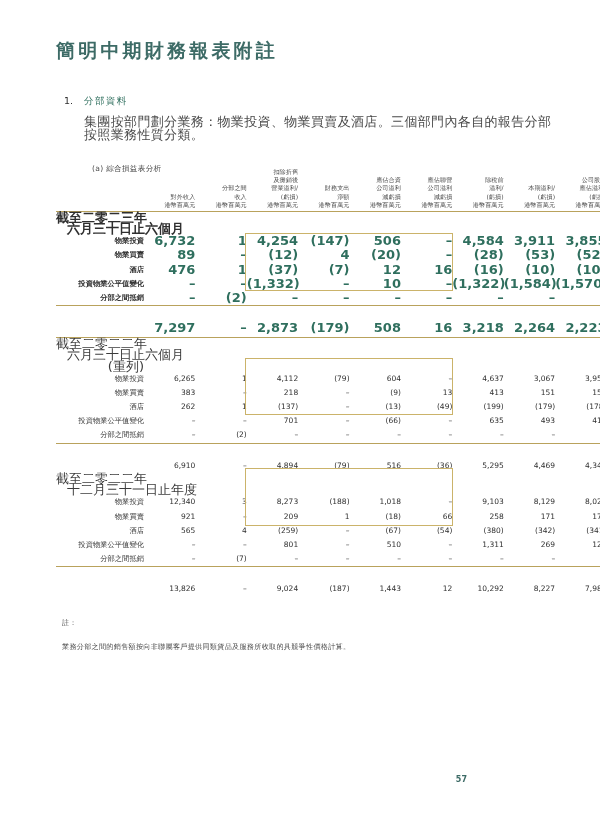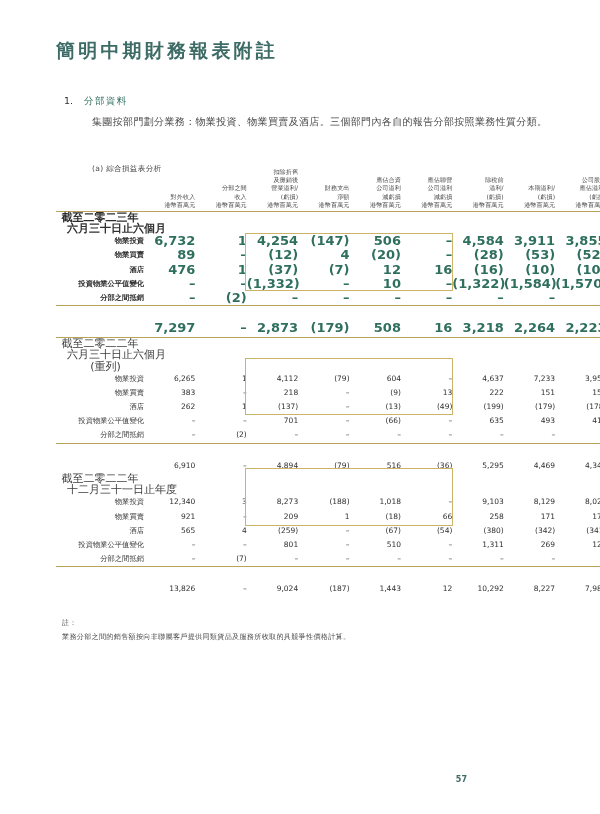--- a/index.html
+++ b/index.html
@@ -44,23 +44,23 @@
   }
   .sec-head .num {
     display: inline-block;
     width: 20px;
     color: #2f2f2f;
   }
   .sec-head .txt { letter-spacing: 1.4px; }
 
   .intro-para {
     position: absolute;
-    left: 92px; top: 115px;
+    left: 84px; top: 115px;
     width: 470px;
-    font-size: 10px;
+    font-size: 13px;
     line-height: 13px;
     color: #4a4a4a;
     letter-spacing: 0.35px;
   }
 
   .sub-label {
     position: absolute;
     left: 92px; top: 164px;
     font-size: 7.6px;
     color: #4a4a4a;
@@ -100,23 +100,23 @@
     white-space: nowrap;
   }
   th.hlabel { text-align: left; }
   tr.hdr-row td.ruler {
     border-bottom: 0.9px solid #b9a25c;
     height: 2px;
   }
 
   
   td.grp {
-    text-align: center;
+    text-align: right;
     color: #3b3b3b;
-    font-size: 11px;
+    font-size: 13px;
     line-height: 11.4px;
     padding-top: 6px;
     white-space: nowrap;
   }
   td.grp .l2 { padding-left: 11px; display: block; }
   td.grp .l1 { display: block; }
 
   
   td.rlabel {
     text-align: right;
@@ -169,21 +169,21 @@
     font-size: 7.1px;
     color: #4a4a4a;
     line-height: 12px;
     letter-spacing: 0.3px;
   }
   .note-body {
     font-size: 7.1px;
     color: #4a4a4a;
     line-height: 12px;
     letter-spacing: 0.3px;
-    margin-top: 2px;
+    margin-top: 12px;
     font-family: Liberation Serif, serif;
   }
 
   
   .page-num {
     position: absolute;
     right: 36px; bottom: 30px;
     font-size: 8px;
     font-weight: bold;
     color: #3d6b66;
@@ -370,32 +370,32 @@
           </tr>
           <tr>
             <td class="rlabel">物業投資</td>
             <td class="num">6,265</td>
             <td class="num">1</td>
             <td class="num">4,112</td>
             <td class="num">(79)</td>
             <td class="num">604</td>
             <td class="num">–</td>
             <td class="num">4,637</td>
-            <td class="num">7,233</td>
+            <td class="num">3,067</td>
             <td class="num">3,957</td>
           </tr>
           <tr>
             <td class="rlabel">物業買賣</td>
             <td class="num">383</td>
             <td class="num">–</td>
             <td class="num">218</td>
             <td class="num">–</td>
             <td class="num">(9)</td>
             <td class="num">13</td>
-            <td class="num">222</td>
+            <td class="num">413</td>
             <td class="num">151</td>
             <td class="num">151</td>
           </tr>
           <tr>
             <td class="rlabel">酒店</td>
             <td class="num">262</td>
             <td class="num">1</td>
             <td class="num">(137)</td>
             <td class="num">–</td>
             <td class="num">(13)</td>

